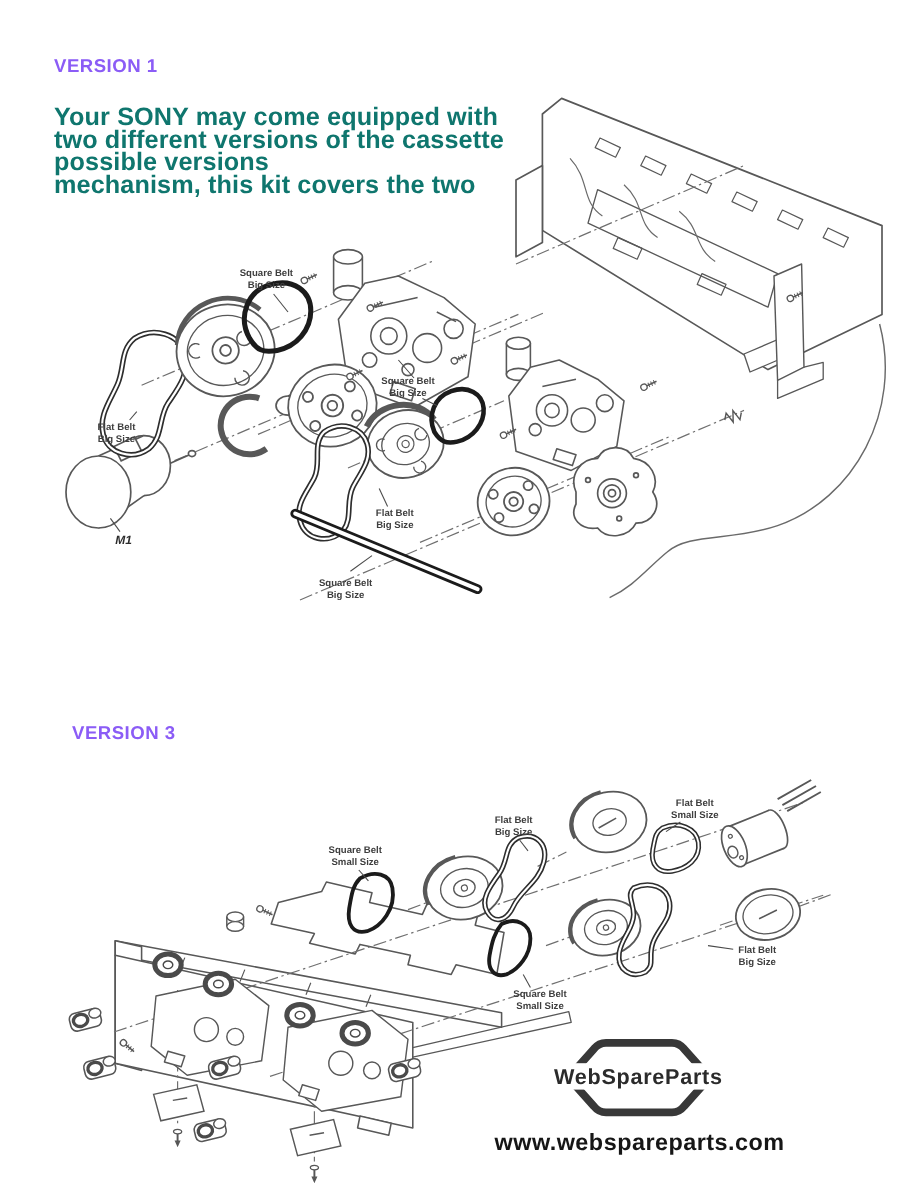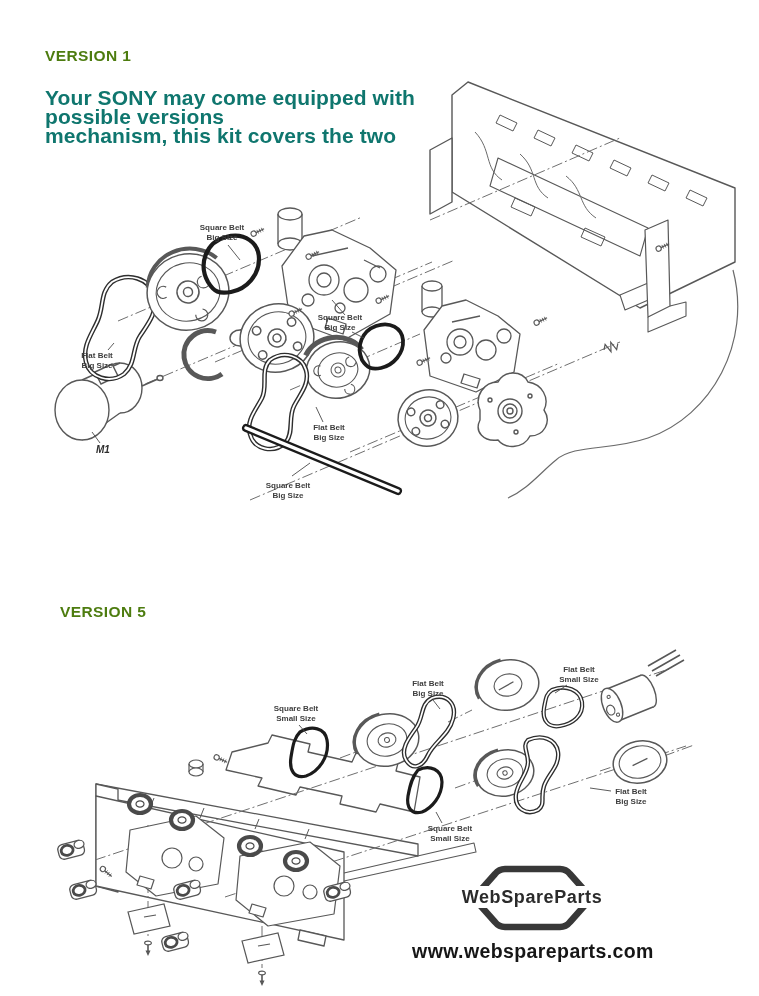--- a/index.html
+++ b/index.html
@@ -1,19 +1,19 @@
 <!DOCTYPE html>
 <html><head>
 <meta charset="utf-8">
 <style>
   html,body{margin:0;padding:0;background:#fff;}
   body{width:759px;height:996px;position:relative;overflow:hidden;
        font-family:"Liberation Sans","DejaVu Sans",sans-serif;color:#161616;}
   .page{position:absolute;inset:0;background:#ffffff;}
-  .h-version{position:absolute;font-size:15.5px;font-weight:700;letter-spacing:.4px;color:#4d7c0f;}
+  .h-version{position:absolute;font-size:15.5px;font-weight:700;letter-spacing:.4px;color:#8b5cf6;}
   #v1-head{left:45px;top:47px;}
   #v2-head{left:60px;top:603px;}
   .desc{position:absolute;left:45px;top:88px;font-size:21px;font-weight:700;
         line-height:19px;color:#0f766e;letter-spacing:.1px;}
   svg{position:absolute;left:0;}
   #svg-v1{top:70px;}
   #svg-v2{top:640px;}
   svg text{font-family:"Liberation Sans","DejaVu Sans",sans-serif;}
   .plbl{font-size:8px;font-weight:700;fill:#3e3e3e;text-anchor:middle;}
   .m1lbl{font-size:10px;font-weight:700;font-style:italic;fill:#2d2d2d;}
@@ -22,25 +22,26 @@
 </style>
 </head>
 <body>
 
 <div class="page">
 
   <div id="v1-head" class="h-version">VERSION 1</div>
 
   <div class="desc">
     <div>Your SONY may come equipped with</div>
+    <div>two different versions of the cassette</div>
     <div>possible versions</div>
     <div>mechanism, this kit covers the two</div>
   </div>
 
-  <div id="v2-head" class="h-version">VERSION 5</div>
+  <div id="v2-head" class="h-version">VERSION 3</div>
 
   <svg id="svg-v1" width="759" height="440" viewBox="0 0 759 440">
     <defs>
       <g id="screw">
         <circle cx="-1.5" cy="0" r="2.6" fill="#fff" stroke="#575757" stroke-width="1.1"></circle>
         <path d="M1,0 L10,0" stroke="#575757" stroke-width="1.3" fill="none"></path>
         <path d="M3,-2 L3,2 M5.5,-2 L5.5,2 M8,-2 L8,2" stroke="#575757" stroke-width=".8" fill="none"></path>
       </g>
       <g id="spring">
         <path d="M0,0 l3,-5 l3,9 l3,-9 l3,9 l3,-5" stroke="#575757" stroke-width="1.2" fill="none"></path>

